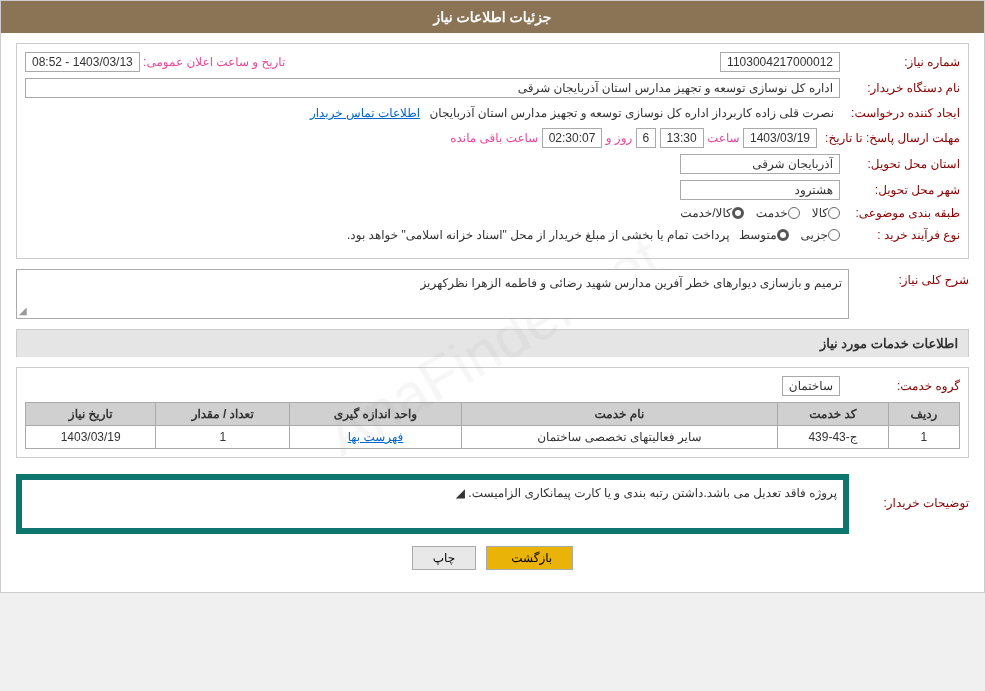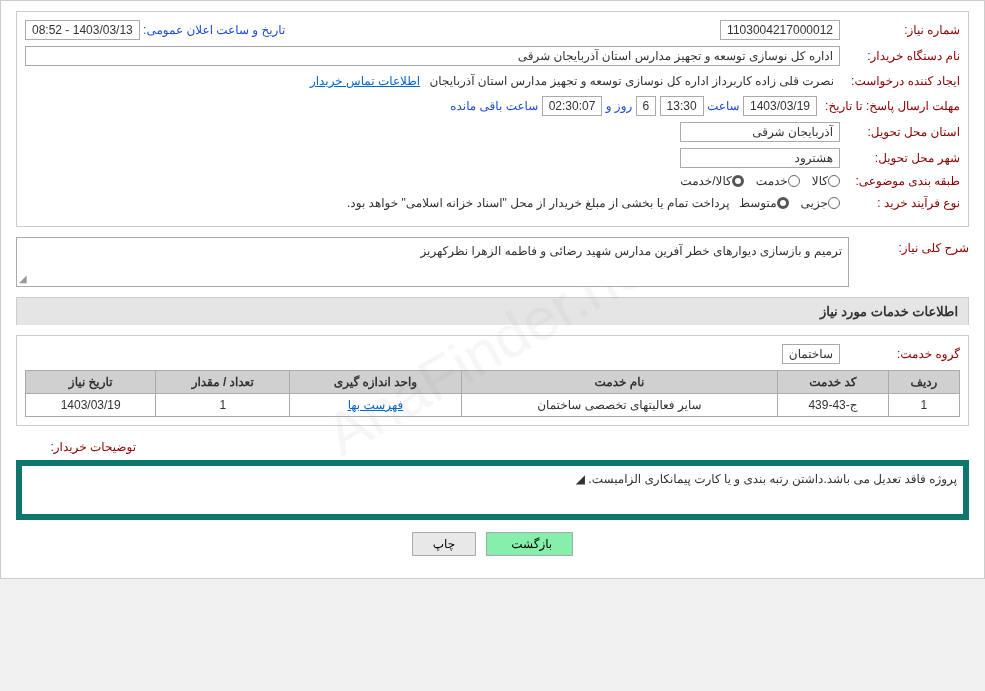--- a/index.html
+++ b/index.html
@@ -48,21 +48,21 @@
     }
     .value-text {
       padding: 2px 6px;
     }
     .link-text {
       color: #0066cc;
       text-decoration: underline;
       cursor: pointer;
     }
     .inline-label {
-      color: #1d4ed8;
+      color: #ec4899;
       white-space: nowrap;
     }
     .section-title {
       background: #e5e5e5;
       border: 1px solid #ccc;
       border-bottom: none;
       padding: 6px 10px;
       font-weight: bold;
       font-size: 13px;
       margin-top: 10px;
@@ -144,21 +144,21 @@
       padding: 4px 20px;
       border: 1px solid #aaa;
       cursor: pointer;
       font-size: 12px;
       font-family: Tahoma, Arial, sans-serif;
     }
     .btn-print {
       background: #e8e8e8;
     }
     .btn-back {
-      background: #86efac;
+      background: #eab308;
       padding-left: 24px;
     }
     .watermark {
       position: fixed;
       top: 50%;
       left: 50%;
       transform: translate(-50%, -50%) rotate(-30deg);
       opacity: 0.08;
       font-size: 60px;
       color: #888;
@@ -173,20 +173,21 @@
       background: #fff;
     }
   </style>
 </head>
 <body>
 
 <div class="watermark">AnaFinder.net</div>
 
 <div class="page-wrapper">
 
+  <div class="header-bar">جزئیات اطلاعات نیاز</div>
 
   <div class="content">
 
     <div class="info-section">
 
       <div class="row">
         <span class="label">شماره نیاز:</span>
         <span class="border-value">1103004217000012</span>
         <span class="spacer"></span>
         <span class="inline-label">تاریخ و ساعت اعلان عمومی:</span>
@@ -303,21 +304,21 @@
               <td>سایر فعالیتهای تخصصی ساختمان</td>
               <td style="color: rgb(0, 102, 204); text-decoration: underline; cursor: pointer;">فهرست بها</td>
               <td>1</td>
               <td>1403/03/19</td>
             </tr>
           </tbody>
       </table>
 
     </div>
 
-    <div class="row" style="align-items:flex-end; margin-top:10px;flex-direction:column;">
+    <div class="row" style="align-items:center; margin-top:10px;">
       <span class="label" style="padding-top:4px">توضیحات خریدار:</span>
       <div class="remarks-box" style="flex:1; position:relative;">
         <span>پروژه فاقد تعدیل می باشد.داشتن رتبه بندی و یا کارت پیمانکاری الزامیست.</span>
         <span class="resize-icon">◢</span>
       </div>
     </div>
 
     <div class="footer-buttons">
       <button class="btn btn-back">بازگشت</button>
       <button class="btn btn-print">چاپ</button>

